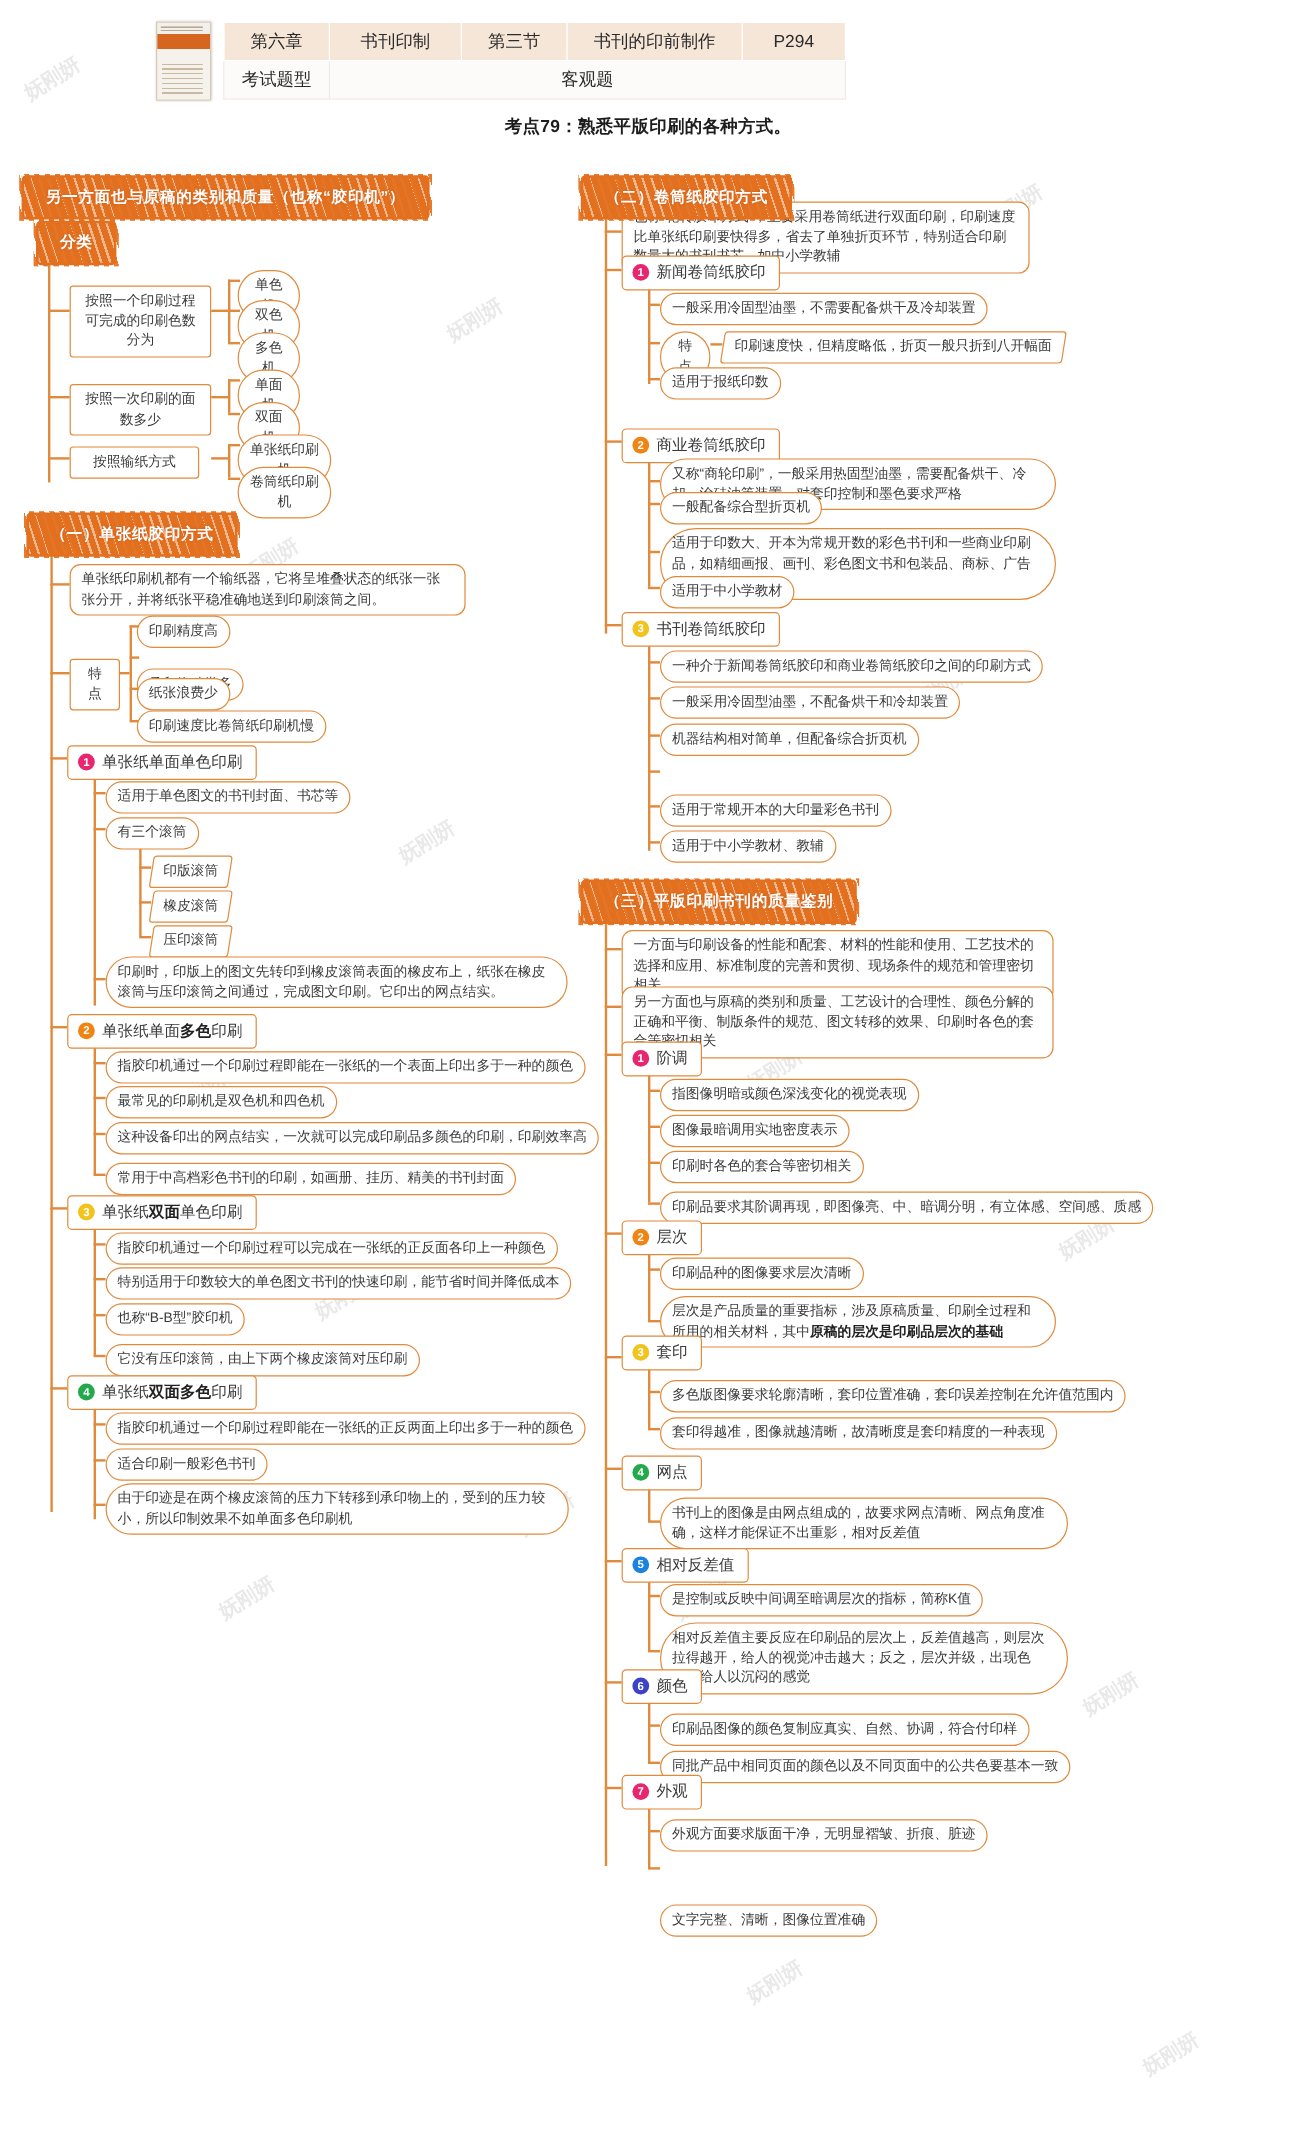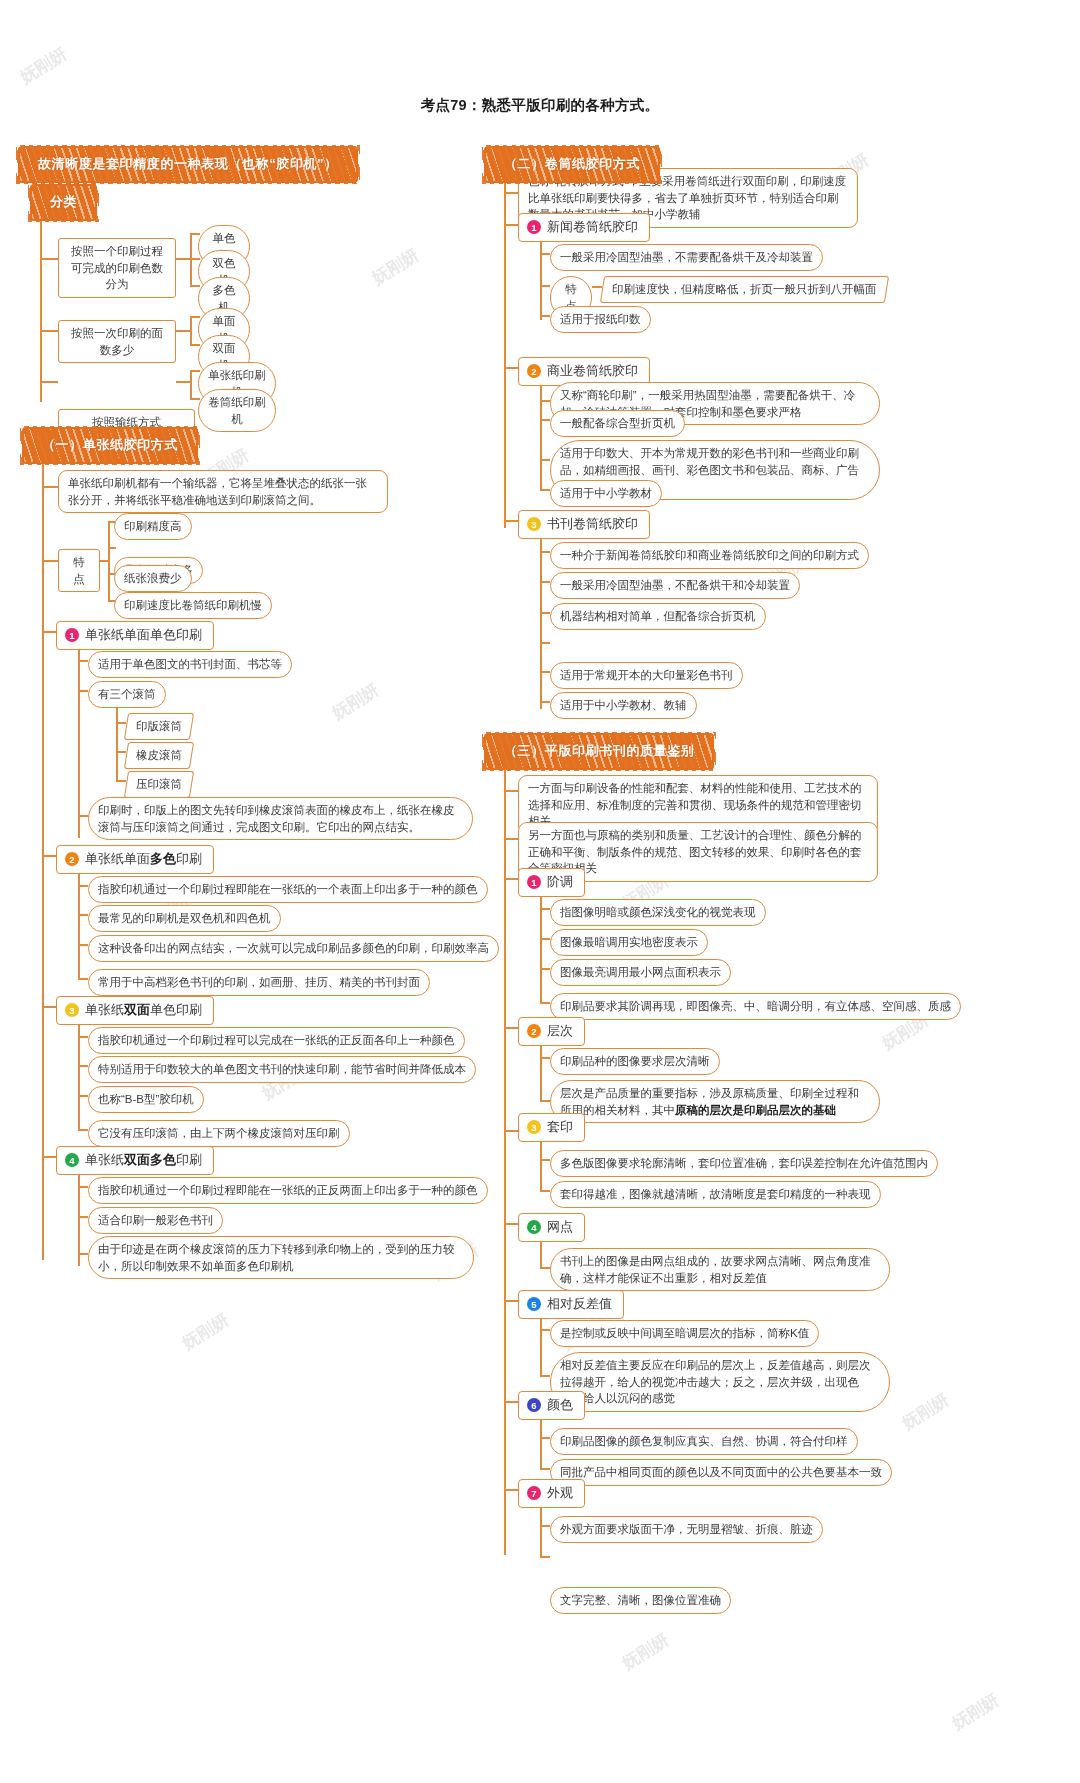--- a/index.html
+++ b/index.html
@@ -172,24 +172,42 @@
   <div class="wm" style="left:620px; top:880px;">妩刚妍</div>
   <div class="wm" style="left:260px; top:1070px;">妩刚妍</div>
   <div class="wm" style="left:880px; top:1020px;">妩刚妍</div>
   <div class="wm" style="left:430px; top:1250px;">妩刚妍</div>
   <div class="wm" style="left:560px; top:1320px;">妩刚妍</div>
   <div class="wm" style="left:900px; top:1400px;">妩刚妍</div>
   <div class="wm" style="left:180px; top:1320px;">妩刚妍</div>
   <div class="wm" style="left:620px; top:1640px;">妩刚妍</div>
   <div class="wm" style="left:950px; top:1700px;">妩刚妍</div>
 
+  <div class="header-wrap">
+    <div class="book-cover"></div>
+    <table class="hdr-table">
+      <tbody>
+          <tr>
+        <td class="w-chap">第六章</td>
+        <td class="w-chapn">书刊印制</td>
+        <td class="w-sec">第三节</td>
+        <td class="w-secn">书刊的印前制作</td>
+        <td class="w-page">P294</td>
+      </tr>
+      <tr class="row2">
+        <td class="w-chap">考试题型</td>
+        <td colspan="4">客观题</td>
+      </tr>
+    </tbody>
+      </table>
+  </div>
 
   <div class="kaodian">考点79：熟悉平版印刷的各种方式。</div>
 
-  <div class="scribble" style="left:20px; top:148px;">故清晰度是套印精度的一种表现（也称“胶印机”）</div>
+  <div class="scribble" style="left:20px; top:148px;">另一方面也与原稿的类别和质量（也称“胶印机”）</div>
 
   <div class="scribble" style="left:32px; top:186px;">分类</div>
 
   <div class="ln v" style="left:40px; top:212px; height:190px;"></div>
   <div class="ln h" style="left:40px; top:258px; width:18px;"></div>
   <div class="ln h" style="left:40px; top:330px; width:18px;"></div>
   <div class="ln h" style="left:40px; top:381px; width:18px;"></div>
 
   <div class="node rect" style="left:58px; top:238px; width:118px; text-align:center;">按照一个印刷过程可完成的印刷色数分为</div>
   <div class="ln h" style="left:176px; top:258px; width:14px;"></div>
@@ -202,21 +220,21 @@
   <div class="node round" style="left:198px; top:277px; width:52px; text-align:center;">多色机</div>
 
   <div class="node rect" style="left:58px; top:320px; width:118px; text-align:center;">按照一次印刷的面数多少</div>
   <div class="ln h" style="left:176px; top:330px; width:14px;"></div>
   <div class="ln v" style="left:190px; top:316px; height:28px;"></div>
   <div class="ln h" style="left:190px; top:316px; width:10px;"></div>
   <div class="ln h" style="left:190px; top:344px; width:10px;"></div>
   <div class="node round" style="left:198px; top:308px; width:52px; text-align:center;">单面机</div>
   <div class="node round" style="left:198px; top:335px; width:52px; text-align:center;">双面机</div>
 
-  <div class="node rect" style="left:58px; top:372px; width:137px; text-align:center;margin-top:37px;">按照输纸方式</div>
+  <div class="node rect" style="left:58px; top:372px; width:108px; text-align:center;">按照输纸方式</div>
   <div class="ln h" style="left:176px; top:381px; width:14px;"></div>
   <div class="ln v" style="left:190px; top:370px; height:28px;"></div>
   <div class="ln h" style="left:190px; top:370px; width:10px;"></div>
   <div class="ln h" style="left:190px; top:398px; width:10px;"></div>
   <div class="node round" style="left:198px; top:362px; width:78px; text-align:center;">单张纸印刷机</div>
   <div class="node round" style="left:198px; top:389px; width:78px; text-align:center;">卷筒纸印刷机</div>
 
   <div class="scribble" style="left:24px; top:429px;">（一）单张纸胶印方式</div>
 
   <div class="ln v" style="left:42px; top:460px; height:800px;"></div>
@@ -375,21 +393,21 @@
     <span class="badge b1">1</span>
     <span>阶调</span>
   </div>
   <div class="ln v" style="left:540px; top:890px; height:112px;"></div>
   <div class="ln h" style="left:540px; top:908px; width:10px;"></div>
   <div class="ln h" style="left:540px; top:938px; width:10px;"></div>
   <div class="ln h" style="left:540px; top:968px; width:10px;"></div>
   <div class="ln h" style="left:540px; top:1002px; width:10px;"></div>
   <div class="node round" style="left:550px; top:899px;">指图像明暗或颜色深浅变化的视觉表现</div>
   <div class="node round" style="left:550px; top:929px;">图像最暗调用实地密度表示</div>
-  <div class="node round" style="left:550px; top:959px;">图像最亮调用最小网点面积表示</div>
+  <div class="node round" style="left:550px; top:959px;">印刷时各色的套合等密切相关</div>
   <div class="node round" style="left:550px; top:993px;">印刷品要求其阶调再现，即图像亮、中、暗调分明，有立体感、空间感、质感</div>
 
   <div class="node lvl1" style="left:518px; top:1017px;">
     <span class="badge b2">2</span>
     <span>层次</span>
   </div>
   <div class="ln v" style="left:540px; top:1039px; height:62px;"></div>
   <div class="ln h" style="left:540px; top:1057px; width:10px;"></div>
   <div class="ln h" style="left:540px; top:1100px; width:10px;"></div>
   <div class="node round" style="left:550px; top:1048px;">印刷品种的图像要求层次清晰</div>

